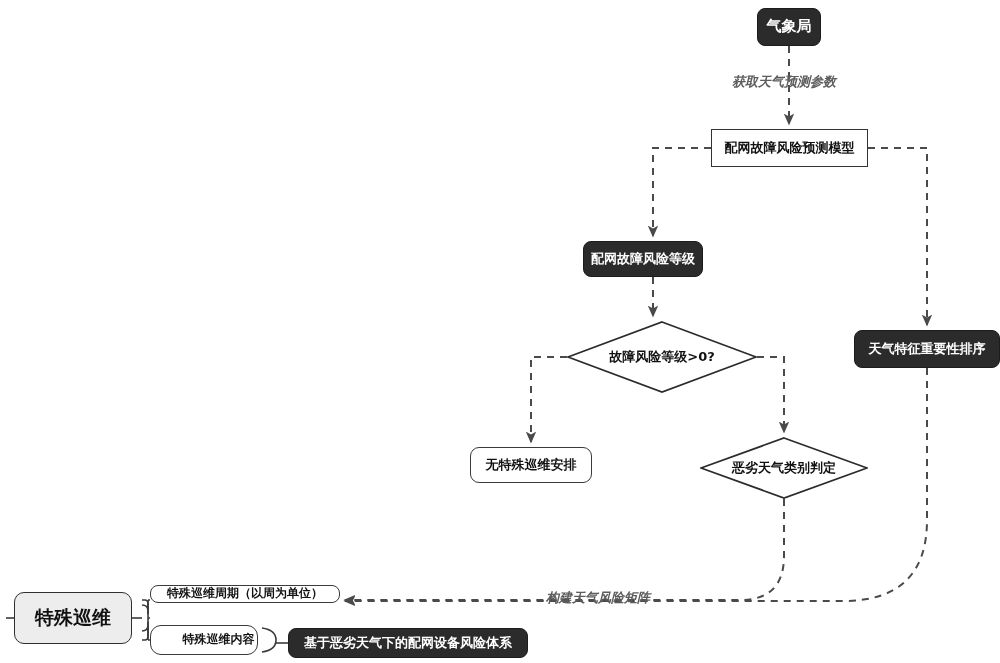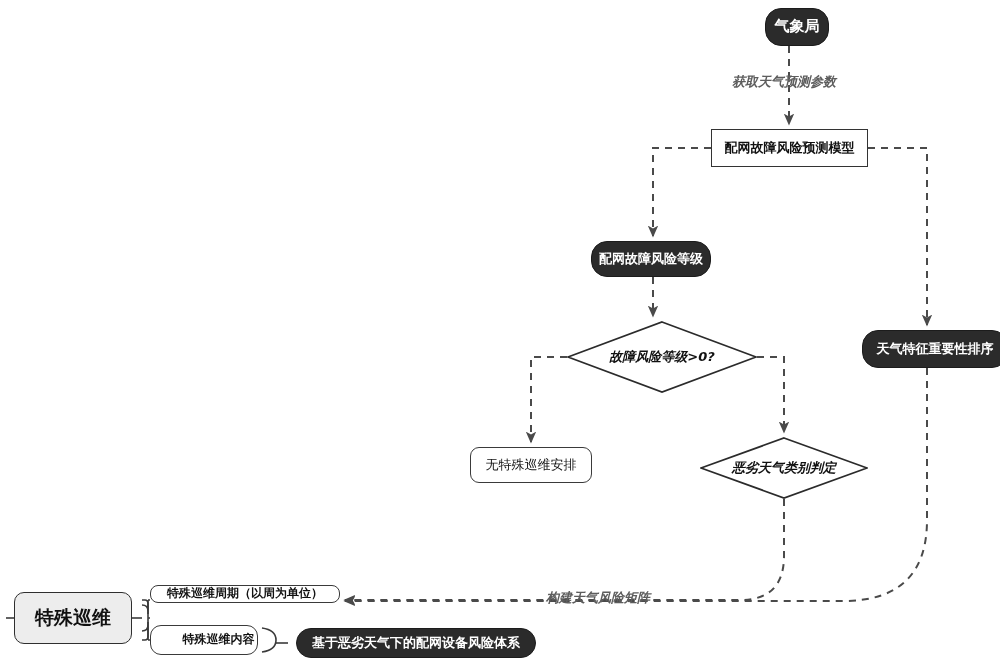--- a/index.html
+++ b/index.html
@@ -31,56 +31,54 @@
     align-items: center;
     justify-content: center;
     text-align: center;
     line-height: 1.15;
     z-index: 3;
   }
   .node-dark {
     background: #2b2b2b;
     color: #ffffff;
     border: 1px solid #1c1c1c;
-    border-radius: 16px;
+    border-radius: 8px;
     font-weight: bold;
-    margin-left: 8px;
   }
   .node-rect {
     background: #ffffff;
     color: #111111;
     border: 1.5px solid #333333;
     border-radius: 0;
     font-weight: bold;
   }
   .node-round {
     background: #ffffff;
     color: #111111;
     border: 1.5px solid #3a3a3a;
     border-radius: 9px;
-    font-weight: normal;
+    font-weight: bold;
   }
   .node-gray {
     background: #ededed;
     color: #111111;
     border: 1.6px solid #2f2f2f;
     border-radius: 10px;
     font-weight: bold;
   }
   .node-plain {
     background: #ffffff;
     color: #111111;
     border: 1.3px solid #3a3a3a;
     border-radius: 11px;
     font-weight: bold;
   }
   .diamond-wrap {
     position: absolute;
     z-index: 3;
-    font-style: italic;
   }
   .diamond-wrap svg {
     position: absolute;
     left: 0;
     top: 0;
   }
   .diamond-label {
     position: absolute;
     left: 0;
     top: 0;

